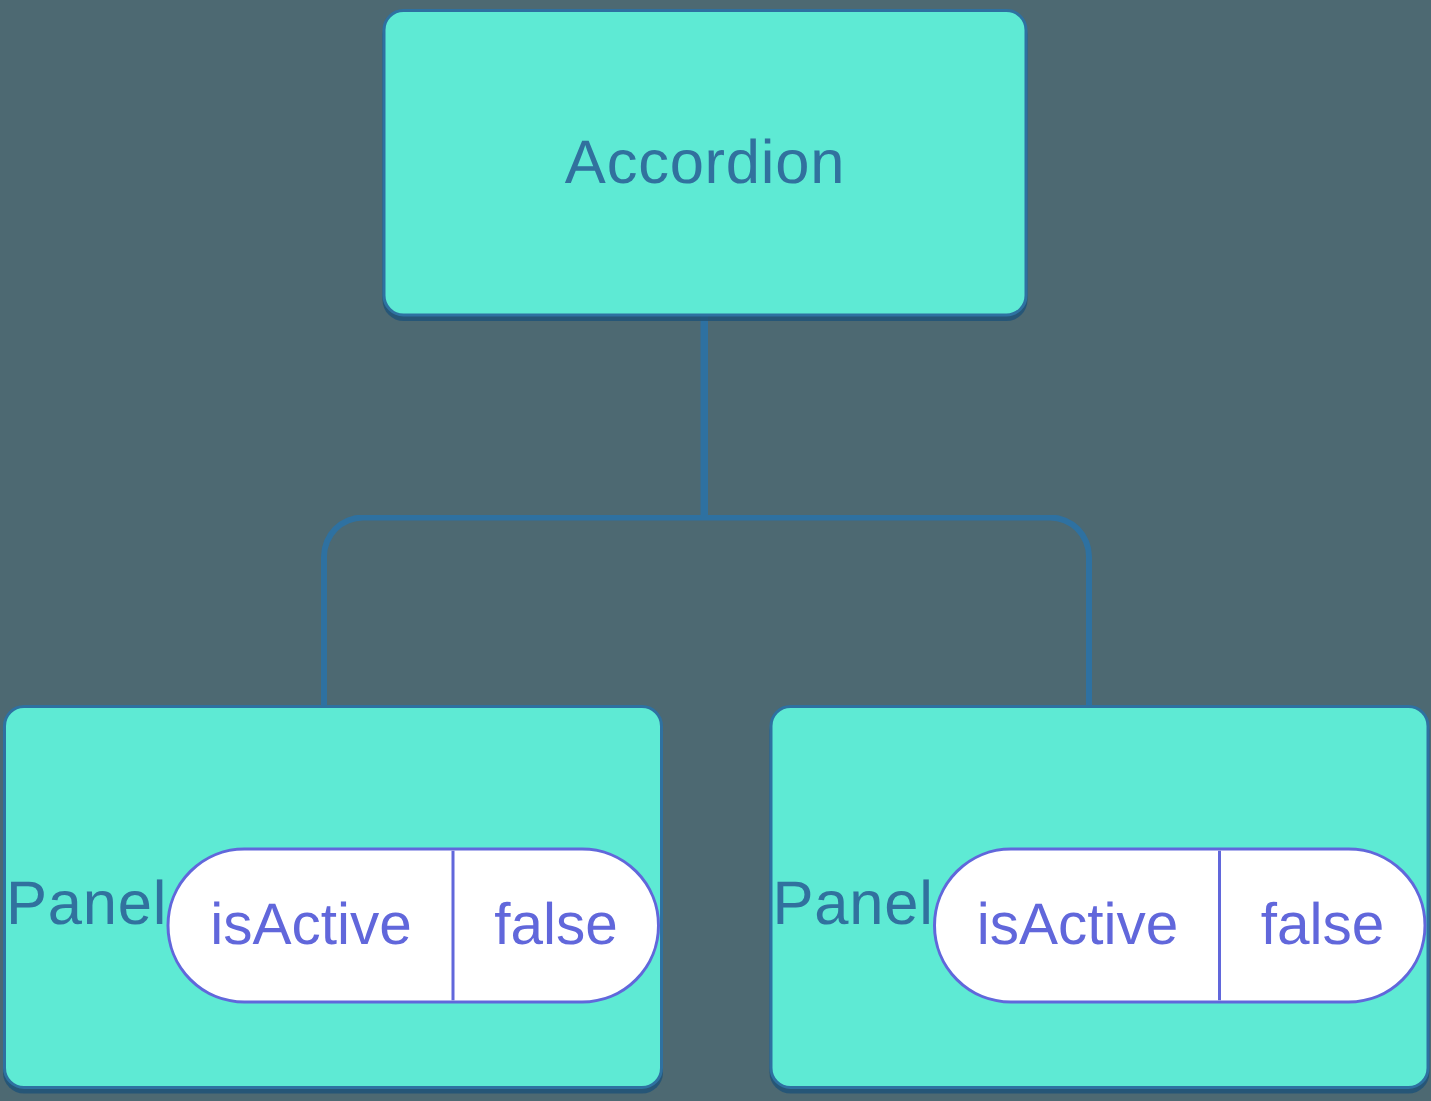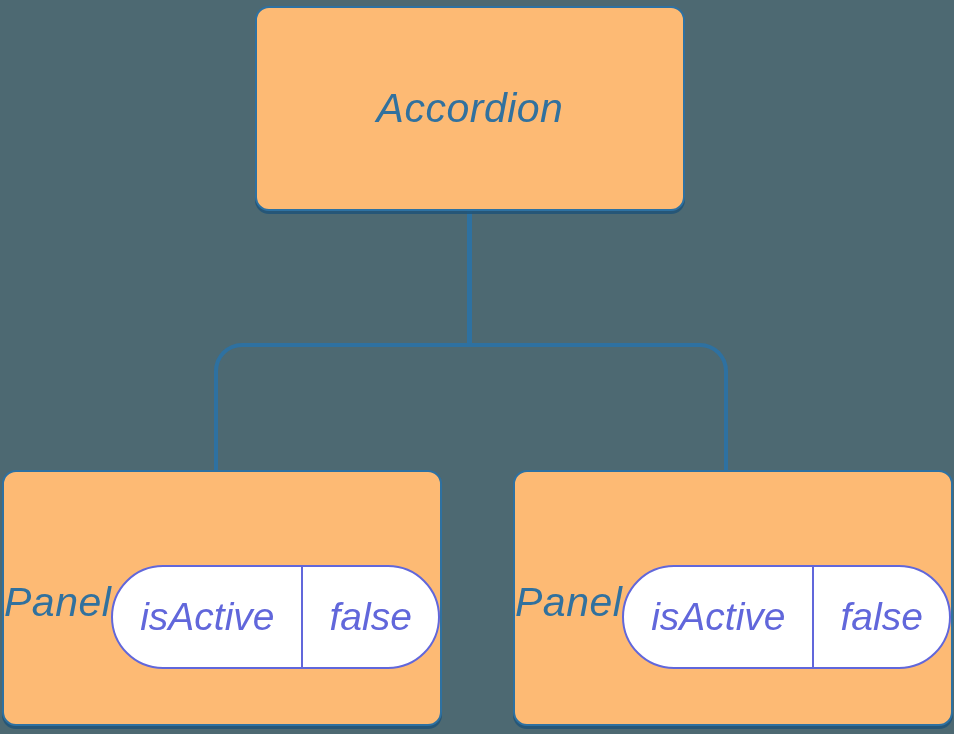--- a/index.html
+++ b/index.html
@@ -10,26 +10,25 @@
   .canvas {
     position: relative;
     width: 954px;
     height: 734px;
     background: #4d6972;
     font-family: "Liberation Sans", sans-serif;
     overflow: hidden;
   }
   .node {
     position: absolute;
-    background: #fdba74;
+    background: #5eead4;
     border: 2.5px solid #2e71a1;
     border-radius: 14px;
     box-shadow: 0 3px 0 rgba(32, 84, 120, 0.85);
     box-sizing: border-box;
-    font-style: italic;
   }
   .node-title {
     color: #31719e;
     font-size: 41px;
     font-weight: 500;
     letter-spacing: 0.5px;
     text-align: center;
     user-select: none;
   }
   #root-node {

